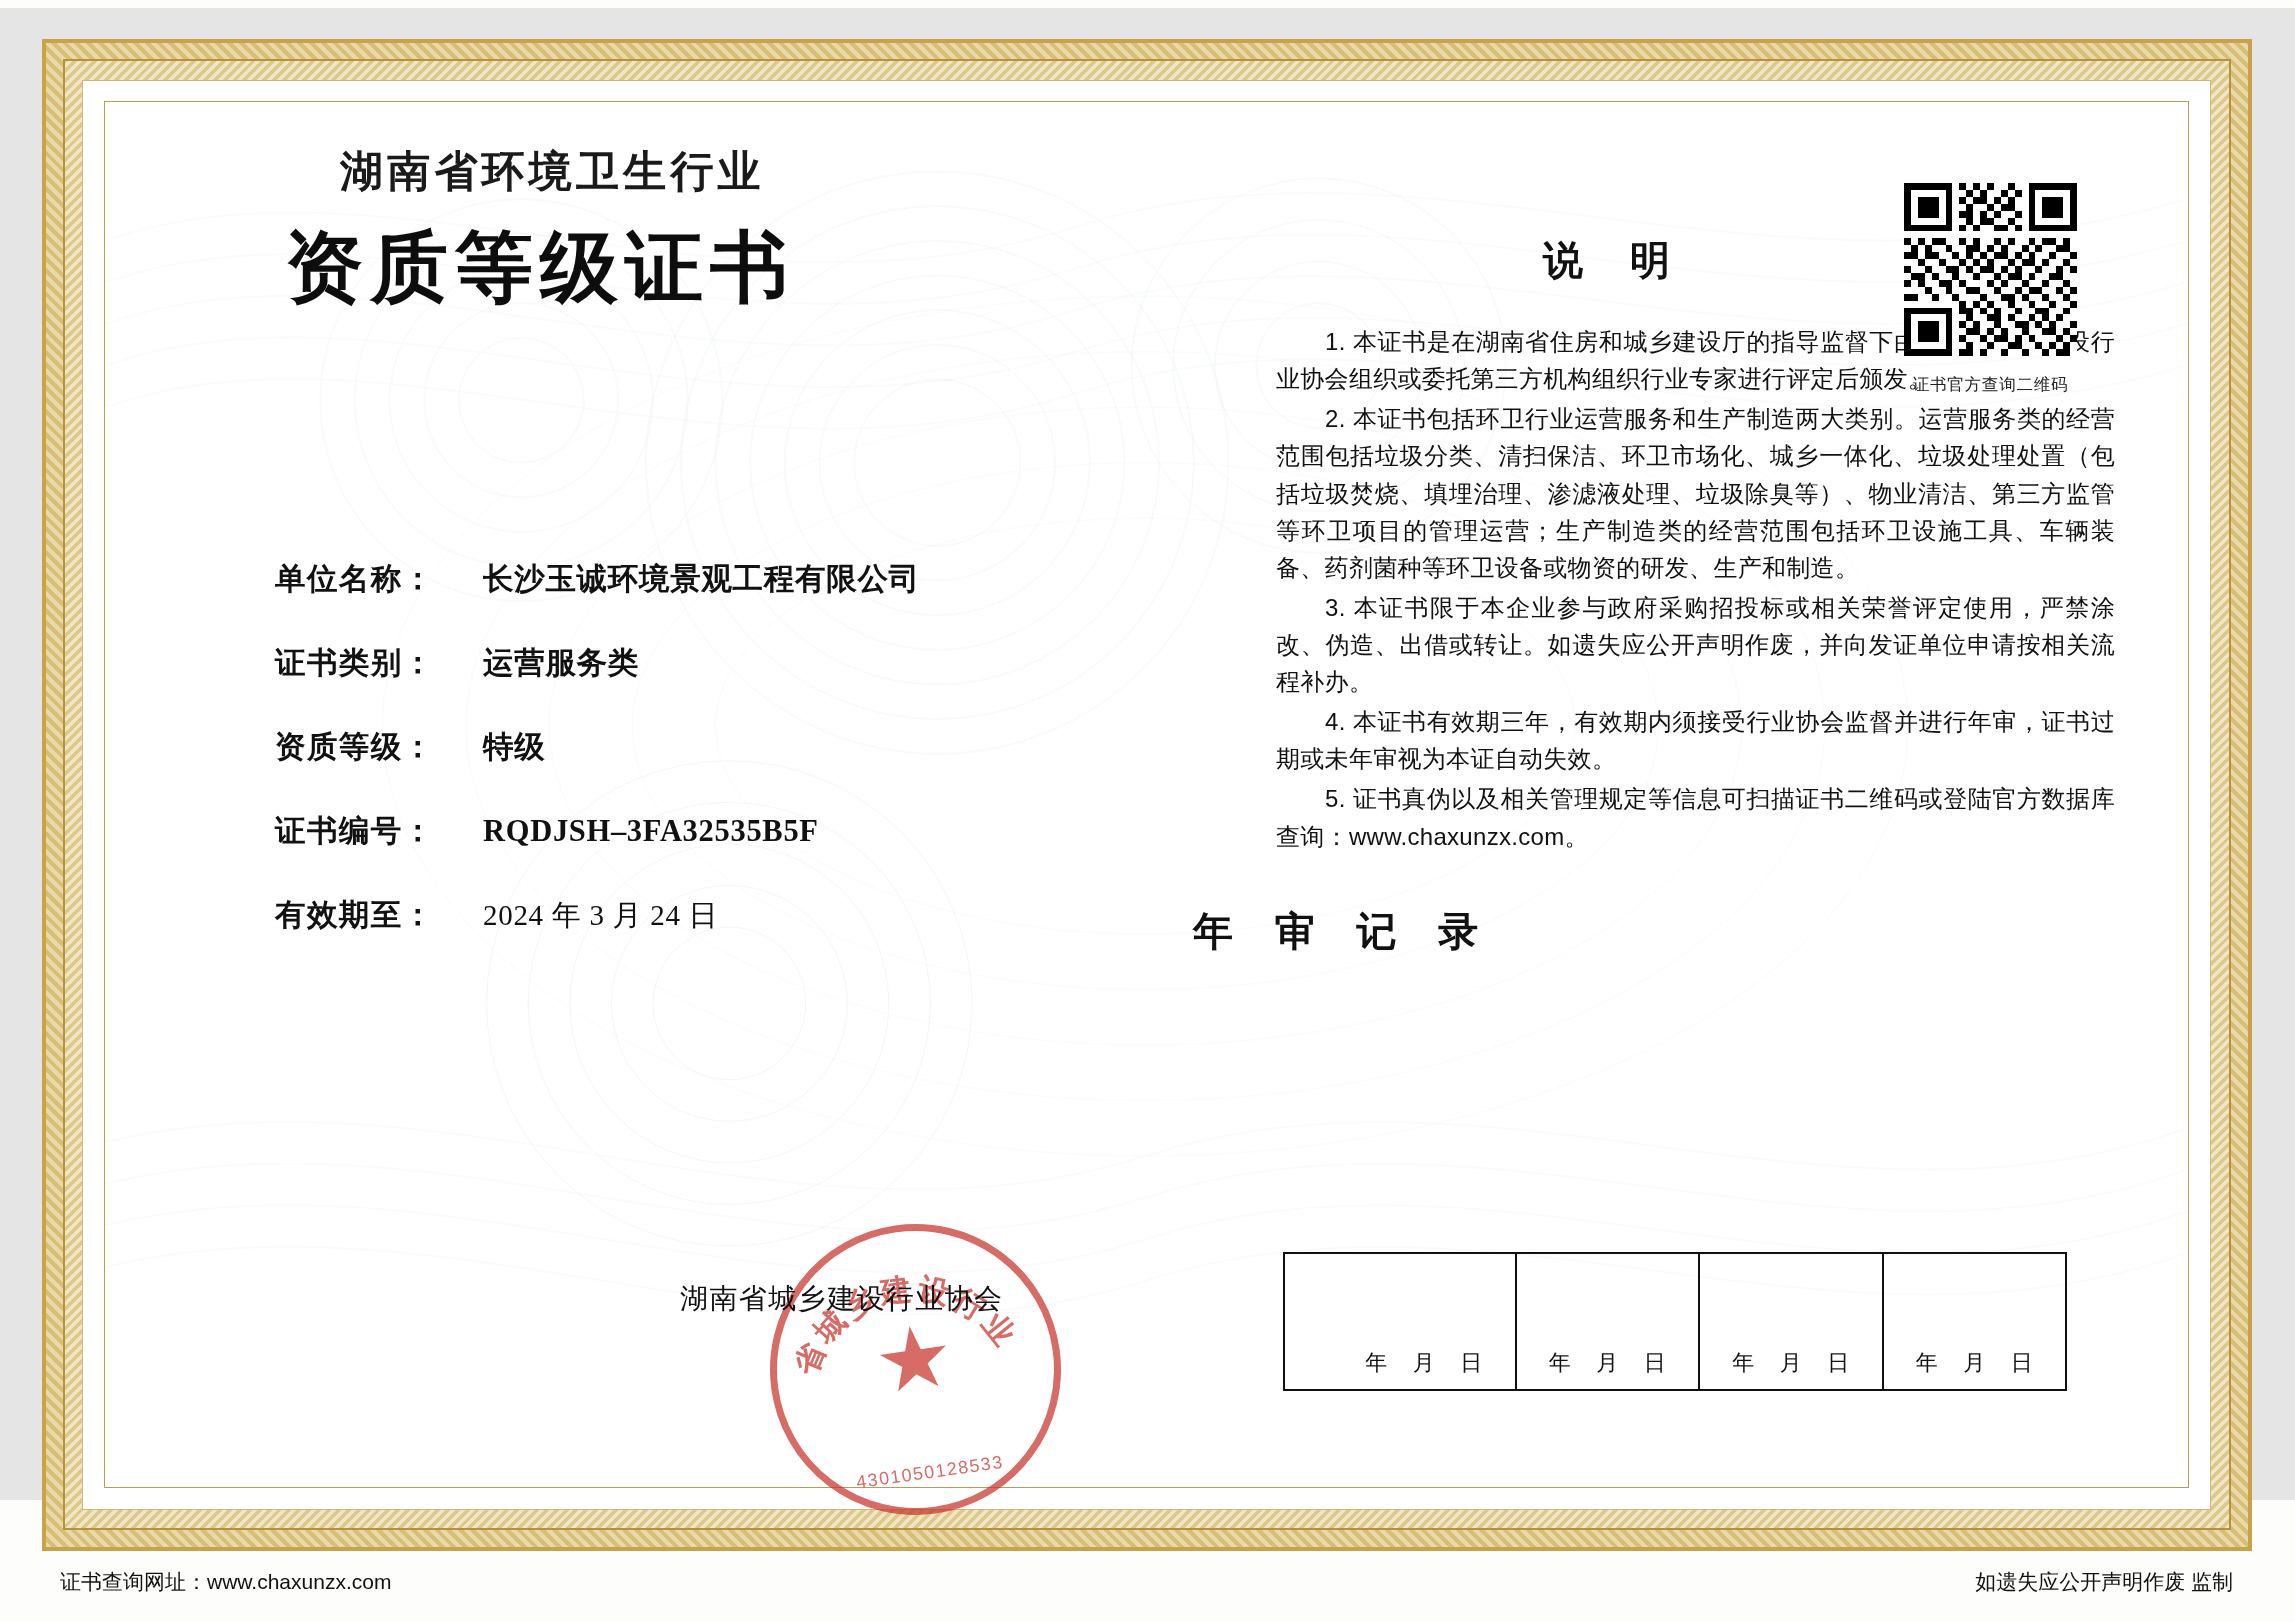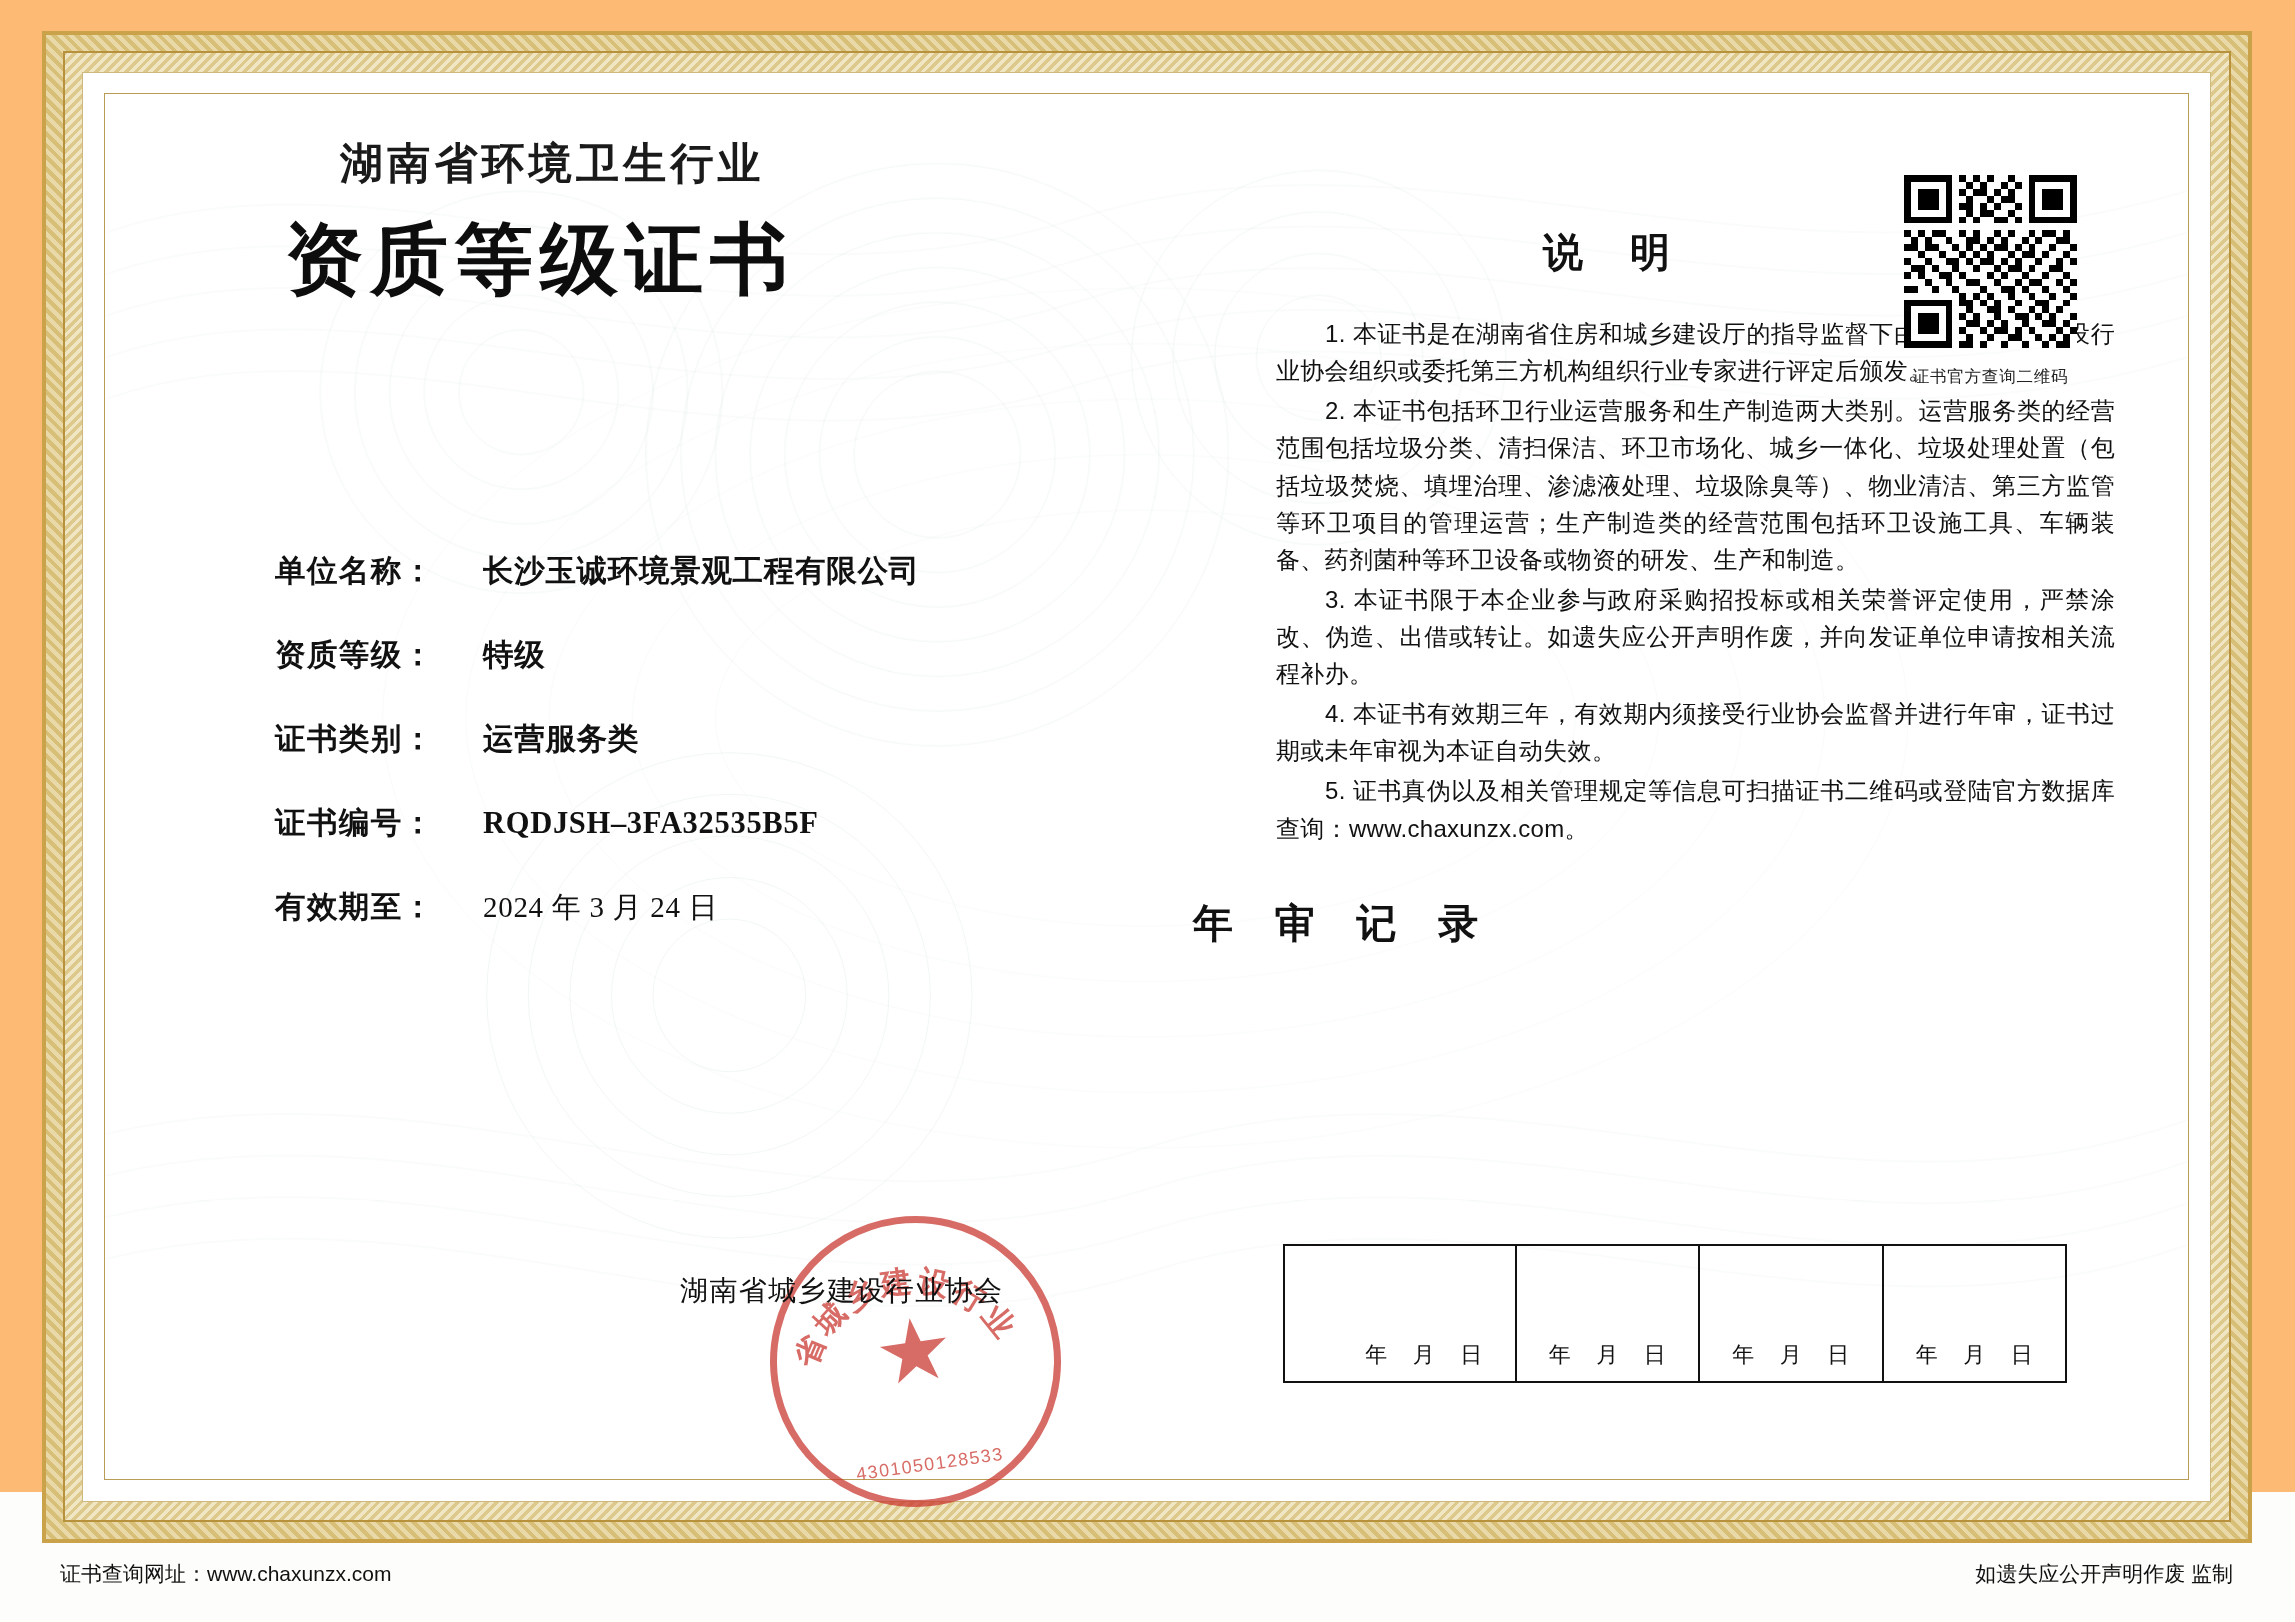--- a/index.html
+++ b/index.html
@@ -4,22 +4,22 @@
 <style>
   html,body{margin:0;padding:0;background:#ffffff;}
   body{
     width:2295px;height:1623px;position:relative;overflow:hidden;
     font-family:"Liberation Serif", serif;
     background:#fdfdfb;
   }
 
   
   #page{
-    position:absolute;left:0;top:0;width:2295px;height:1492px;
-    background:#fdba74;
+    position:absolute;left:0;top:8px;width:2295px;height:1492px;
+    background:#e5e5e5;
   }
 
   
   #frame-outer{
     position:absolute;left:42px;top:30.5px;width:2210px;height:1512px;
     border:4.2px solid #c9a24a;
     background:
       repeating-linear-gradient(45deg,#e9d9a8 0px,#e9d9a8 4.2px,#d8bf78 4.2px,#d8bf78 8.3px);
     box-sizing:border-box;
   }
@@ -247,26 +247,26 @@
       <div class="title-small">湖南省环境卫生行业</div>
       <div class="title-big">资质等级证书</div>
     </div>
 
     <div class="fields">
       <div class="field-row">
         <div class="field-label">单位名称：</div>
         <div class="field-value">长沙玉诚环境景观工程有限公司</div>
       </div>
       <div class="field-row">
+        <div class="field-label">证书类别：</div>
+        <div class="field-value">运营服务类</div>
+      </div>
+      <div class="field-row">
         <div class="field-label">资质等级：</div>
         <div class="field-value">特级</div>
-      </div>
-      <div class="field-row">
-        <div class="field-label">证书类别：</div>
-        <div class="field-value">运营服务类</div>
       </div>
       <div class="field-row">
         <div class="field-label">证书编号：</div>
         <div class="field-value serif">RQDJSH–3FA32535B5F</div>
       </div>
       <div class="field-row expiry">
         <div class="field-label">有效期至：</div>
         <div class="field-value">2024 年 3 月 24 日</div>
       </div>
     </div>

